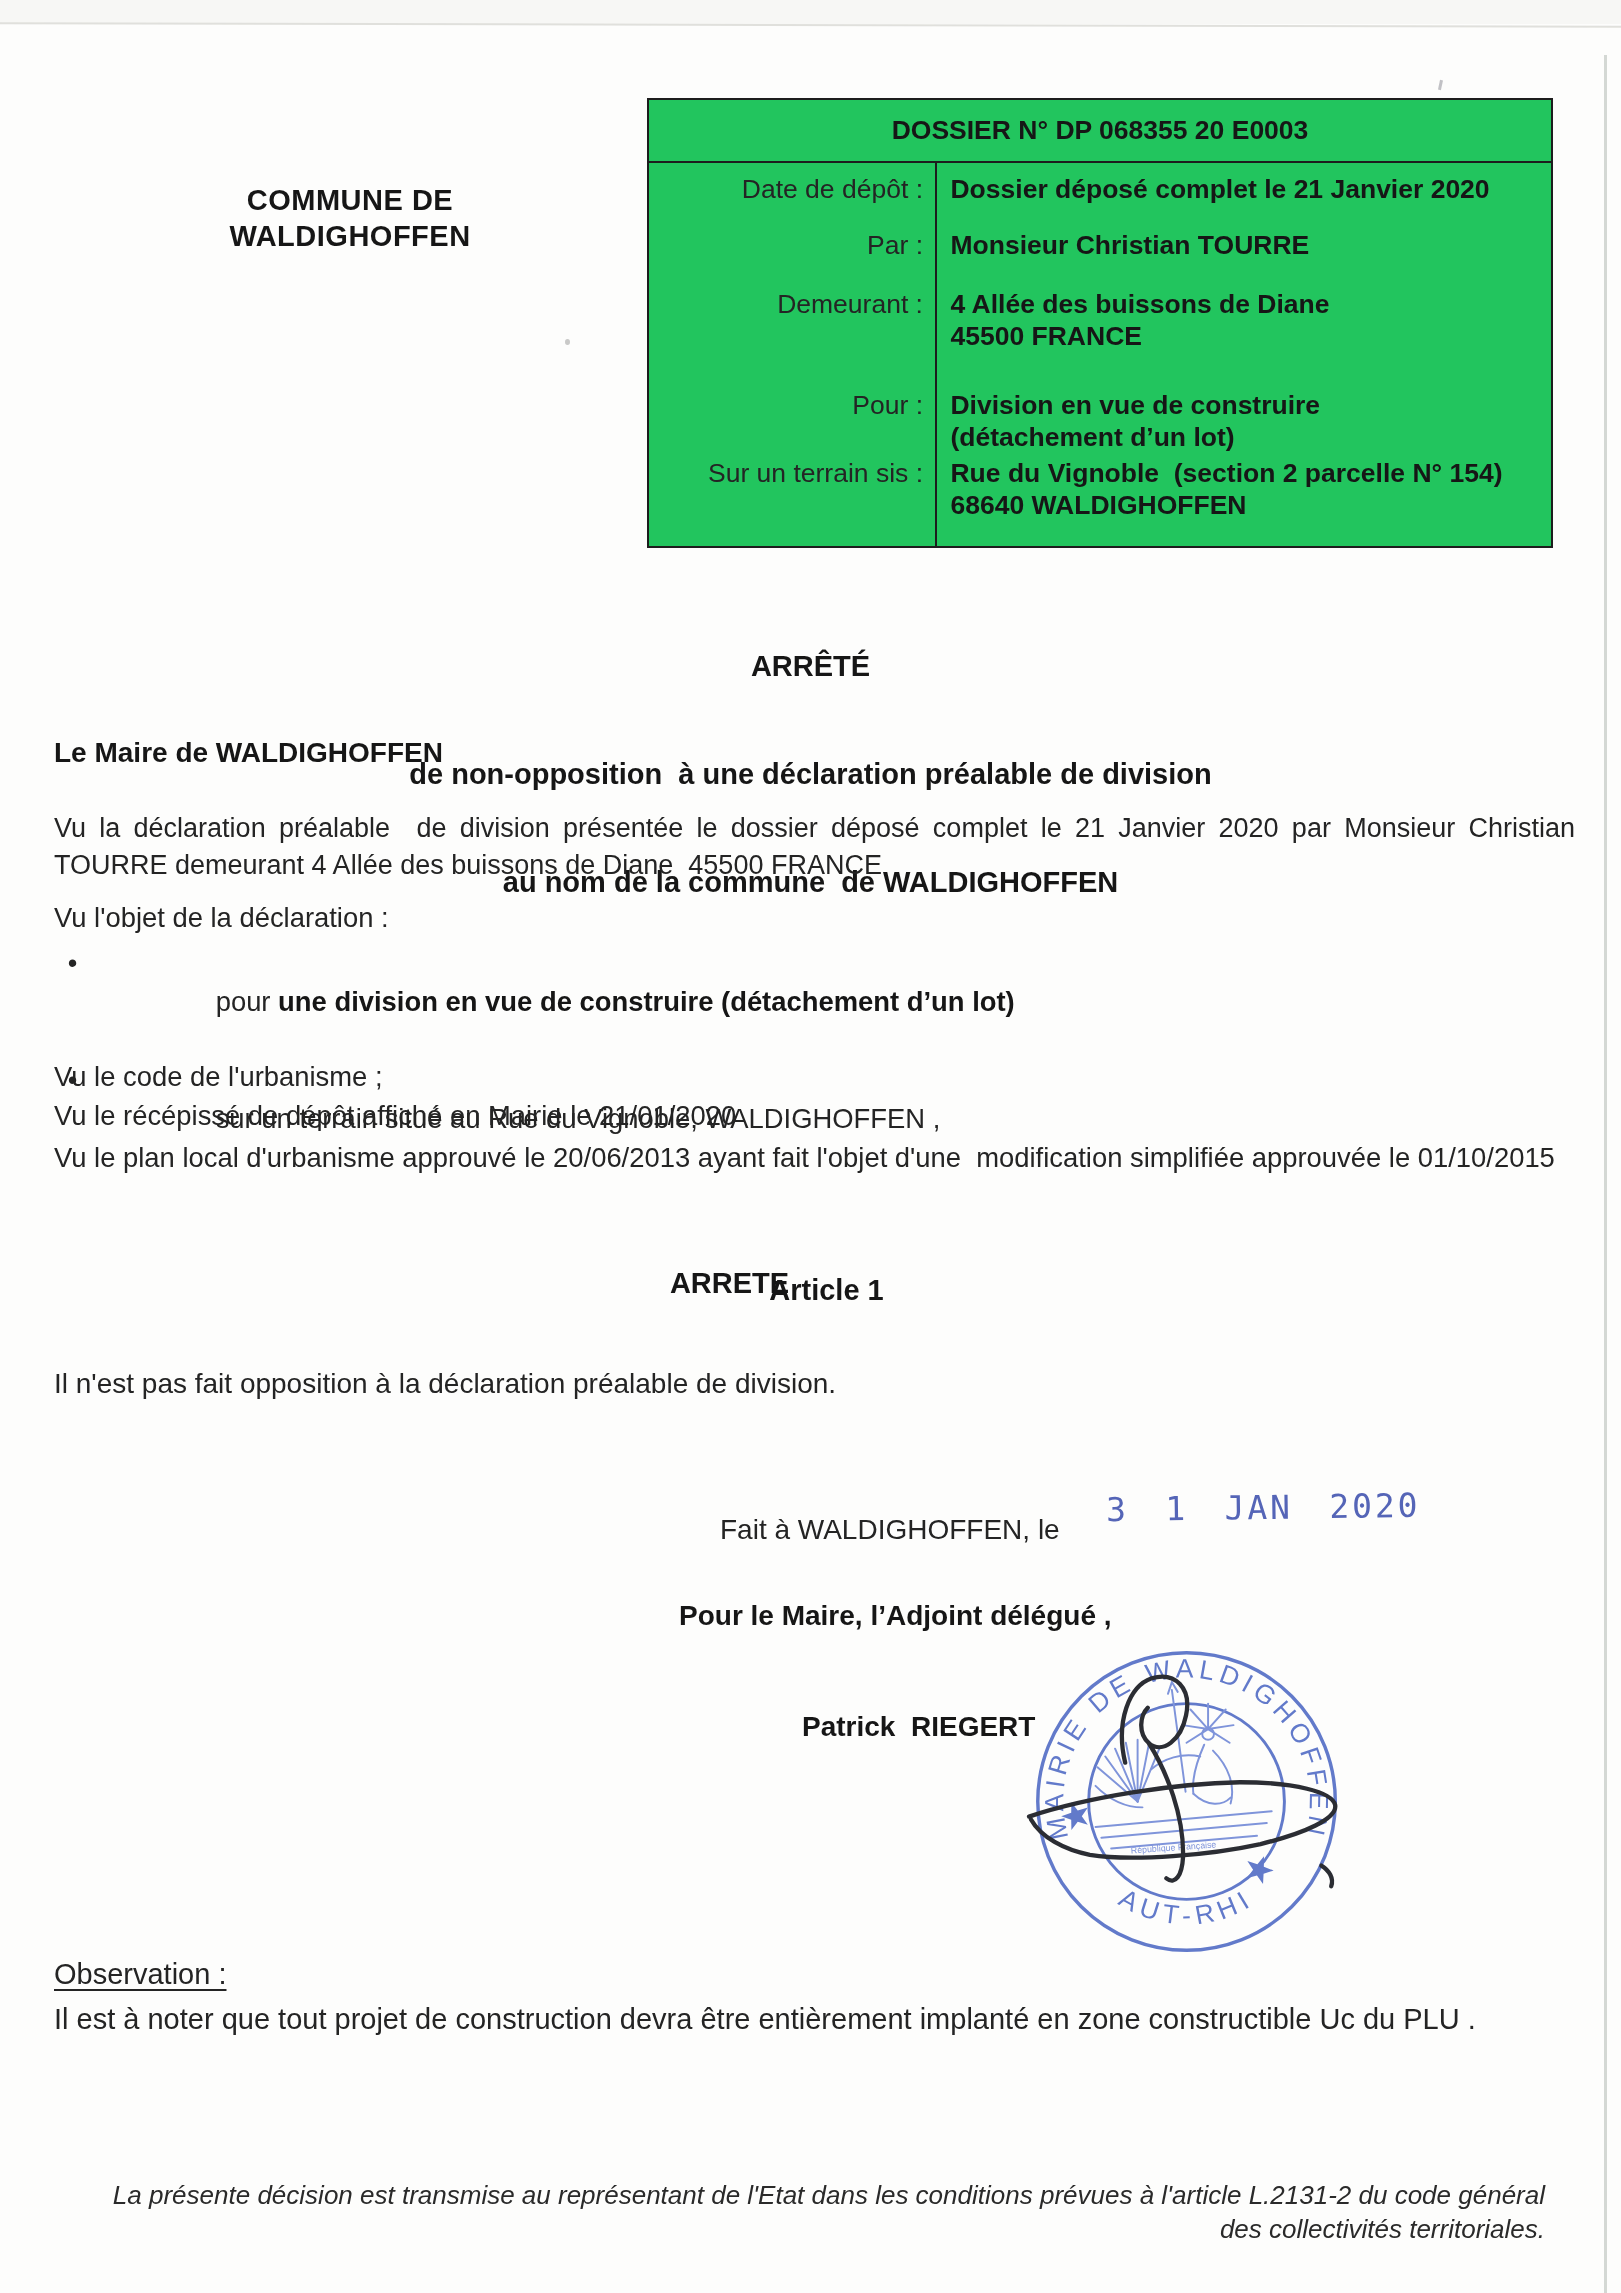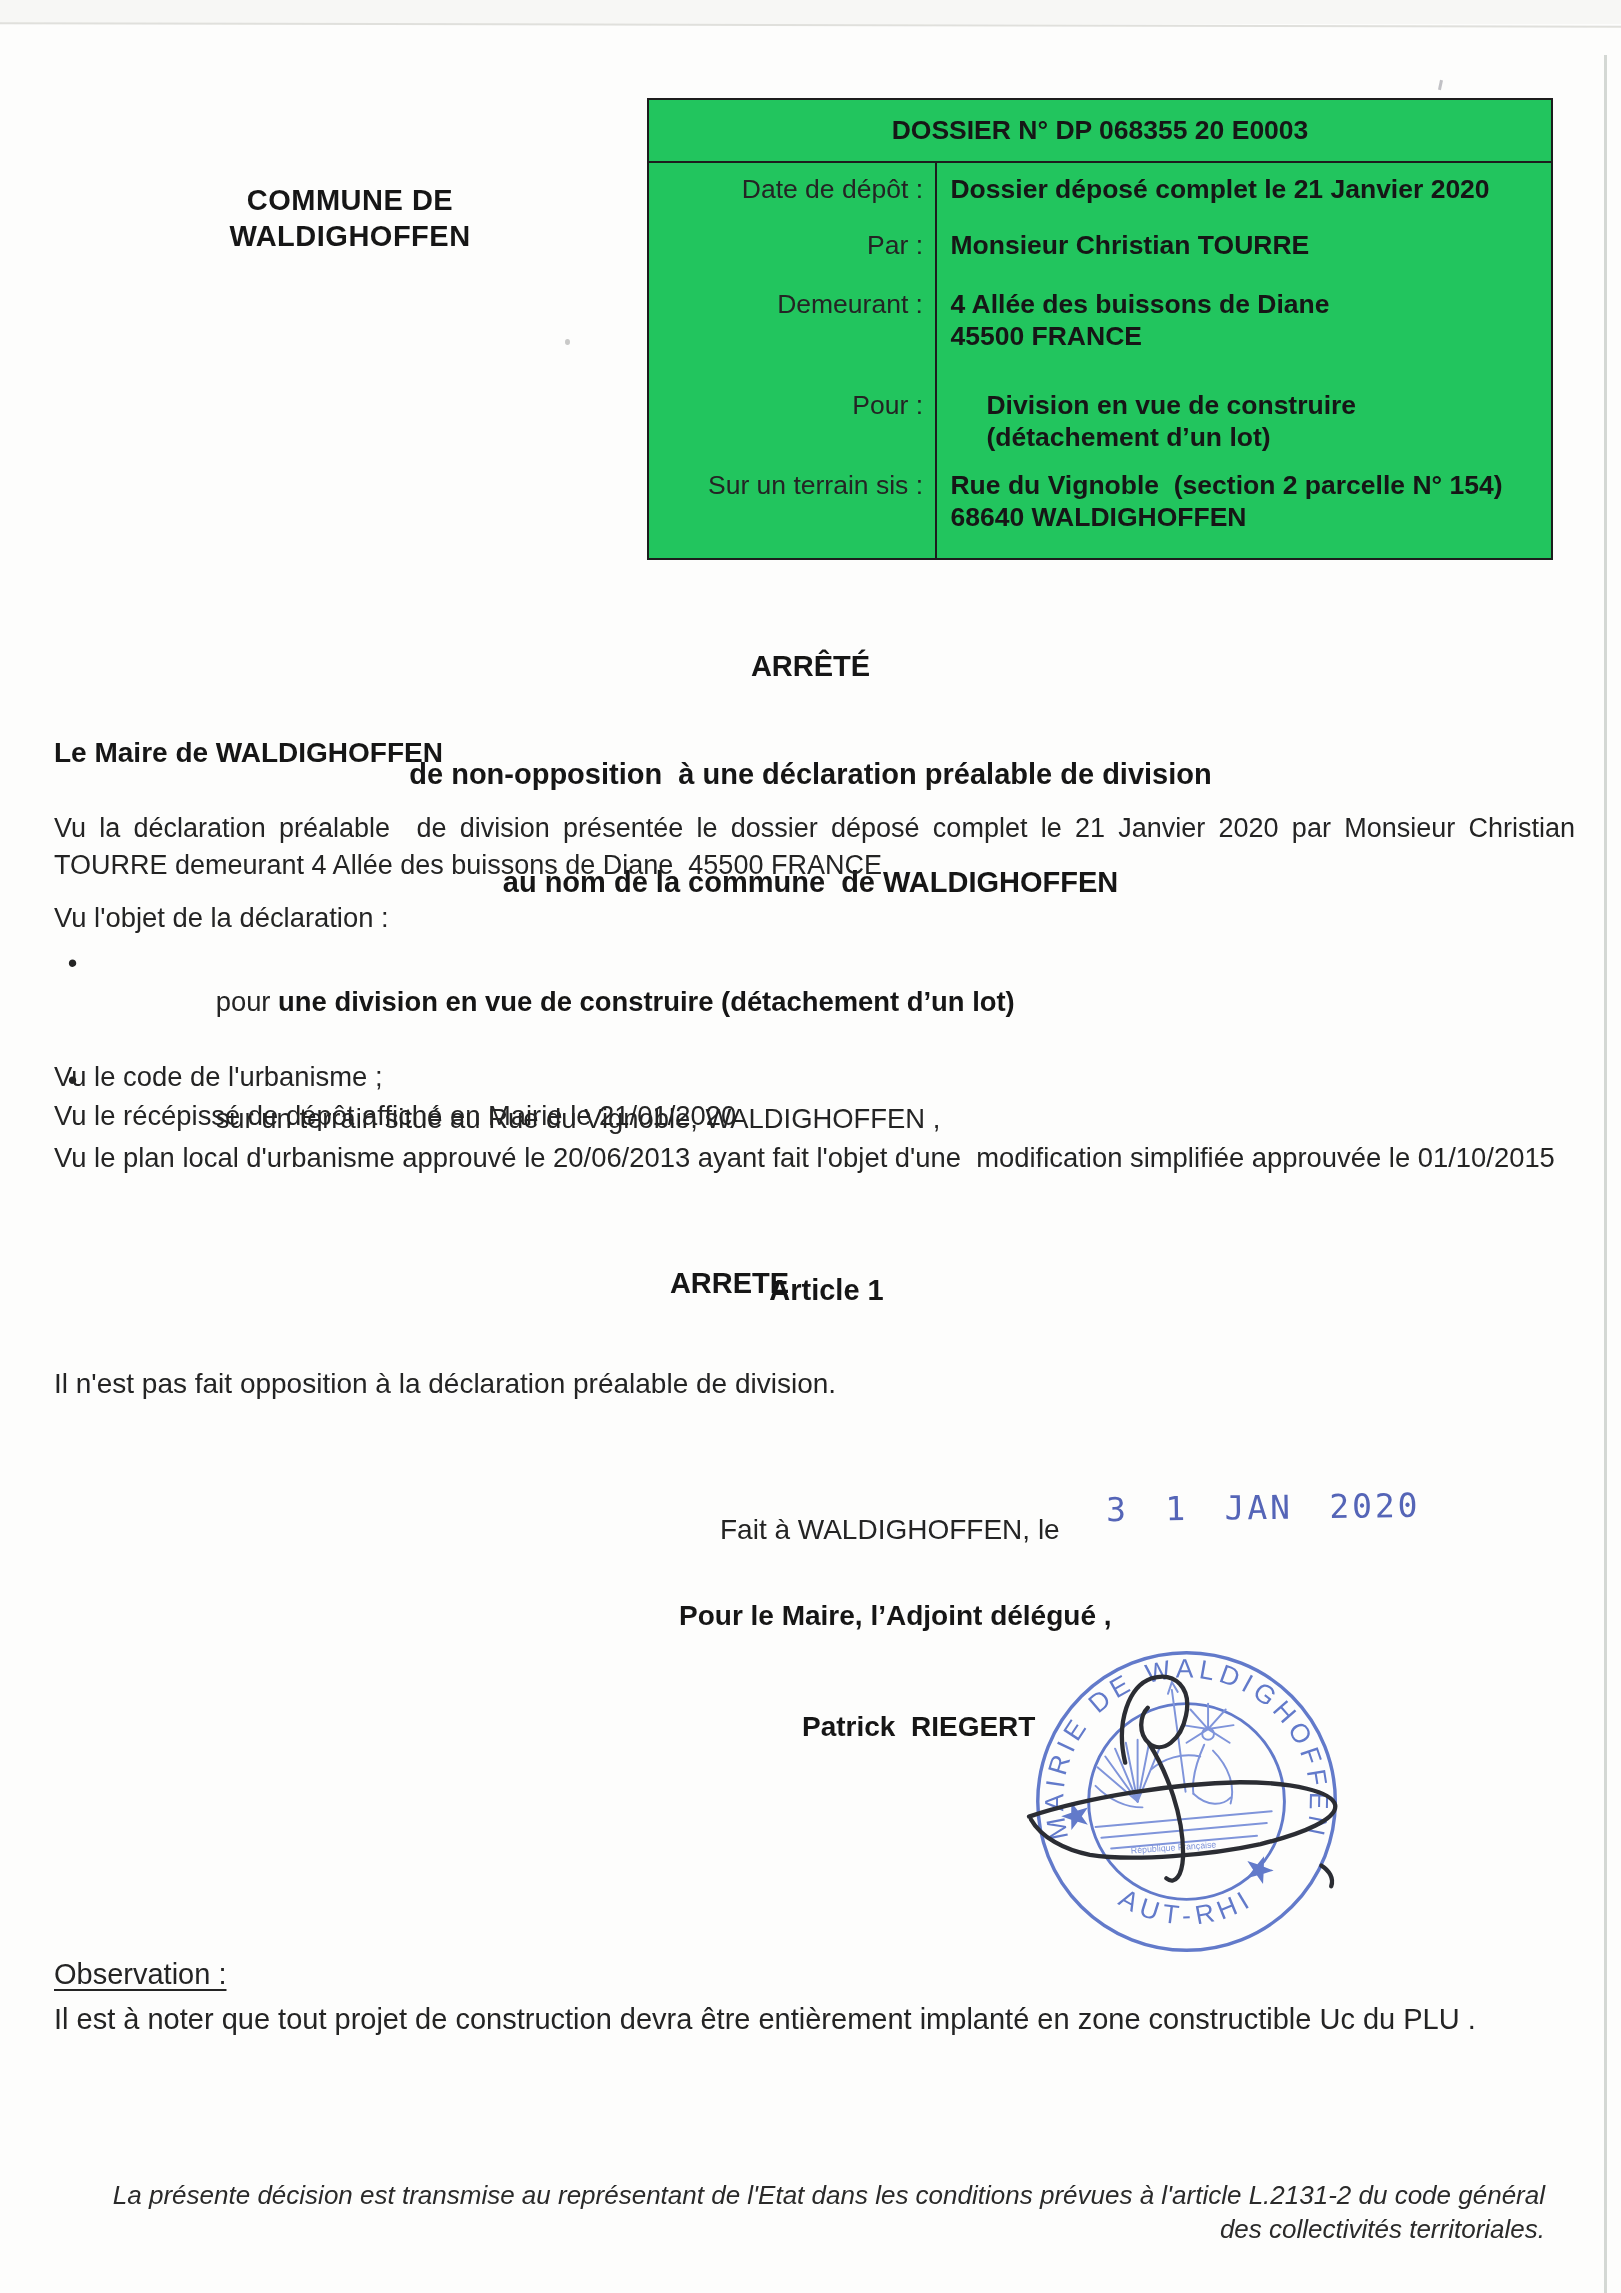--- a/index.html
+++ b/index.html
@@ -31,22 +31,22 @@
   .dossier-body{position:relative;padding:7.8px 0 25.5px 0;}
   .dossier-body .vdivider{position:absolute;left:286px;top:0;bottom:0;width:2px;background:#1d1d1d;}
   .drow{display:flex;align-items:flex-start;}
   .drow .cell-label{width:274px;padding-right:11.8px;text-align:right;font-size:26.5px;line-height:33px;color:#242424;flex:0 0 auto;}
   .drow .cell-value{flex:1;padding-left:15.7px;font-weight:bold;font-size:26.5px;line-height:32px;color:#161616;}
   .drow .vline{display:block;white-space:pre-wrap;}
   .drow .vline:empty{display:none;}
   .drow-1{margin-top:2px;}
   .drow-2{margin-top:23.5px;}
   .drow-3{margin-top:25.5px;}
-  .drow-4{margin-top:37px;gap:36px;}
-  .drow-5{margin-top:16px;}
+  .drow-4{margin-top:37px;}
+  .drow-5{margin-top:4px;}
 
   
   .title-block{left:0;top:576px;width:1621px;text-align:center;font-weight:bold;
     font-size:29px;line-height:36px;color:#161616;}
 
   .maire-heading{left:54px;top:737px;font-weight:bold;font-size:28px;color:#161616;}
 
   .vu-declaration{left:54px;top:810px;width:1521px;font-size:27px;line-height:37px;text-align:justify;}
   .vu-objet{left:54px;top:902px;font-size:27.4px;}
   .bullets{left:54px;top:943px;width:1372px;}

